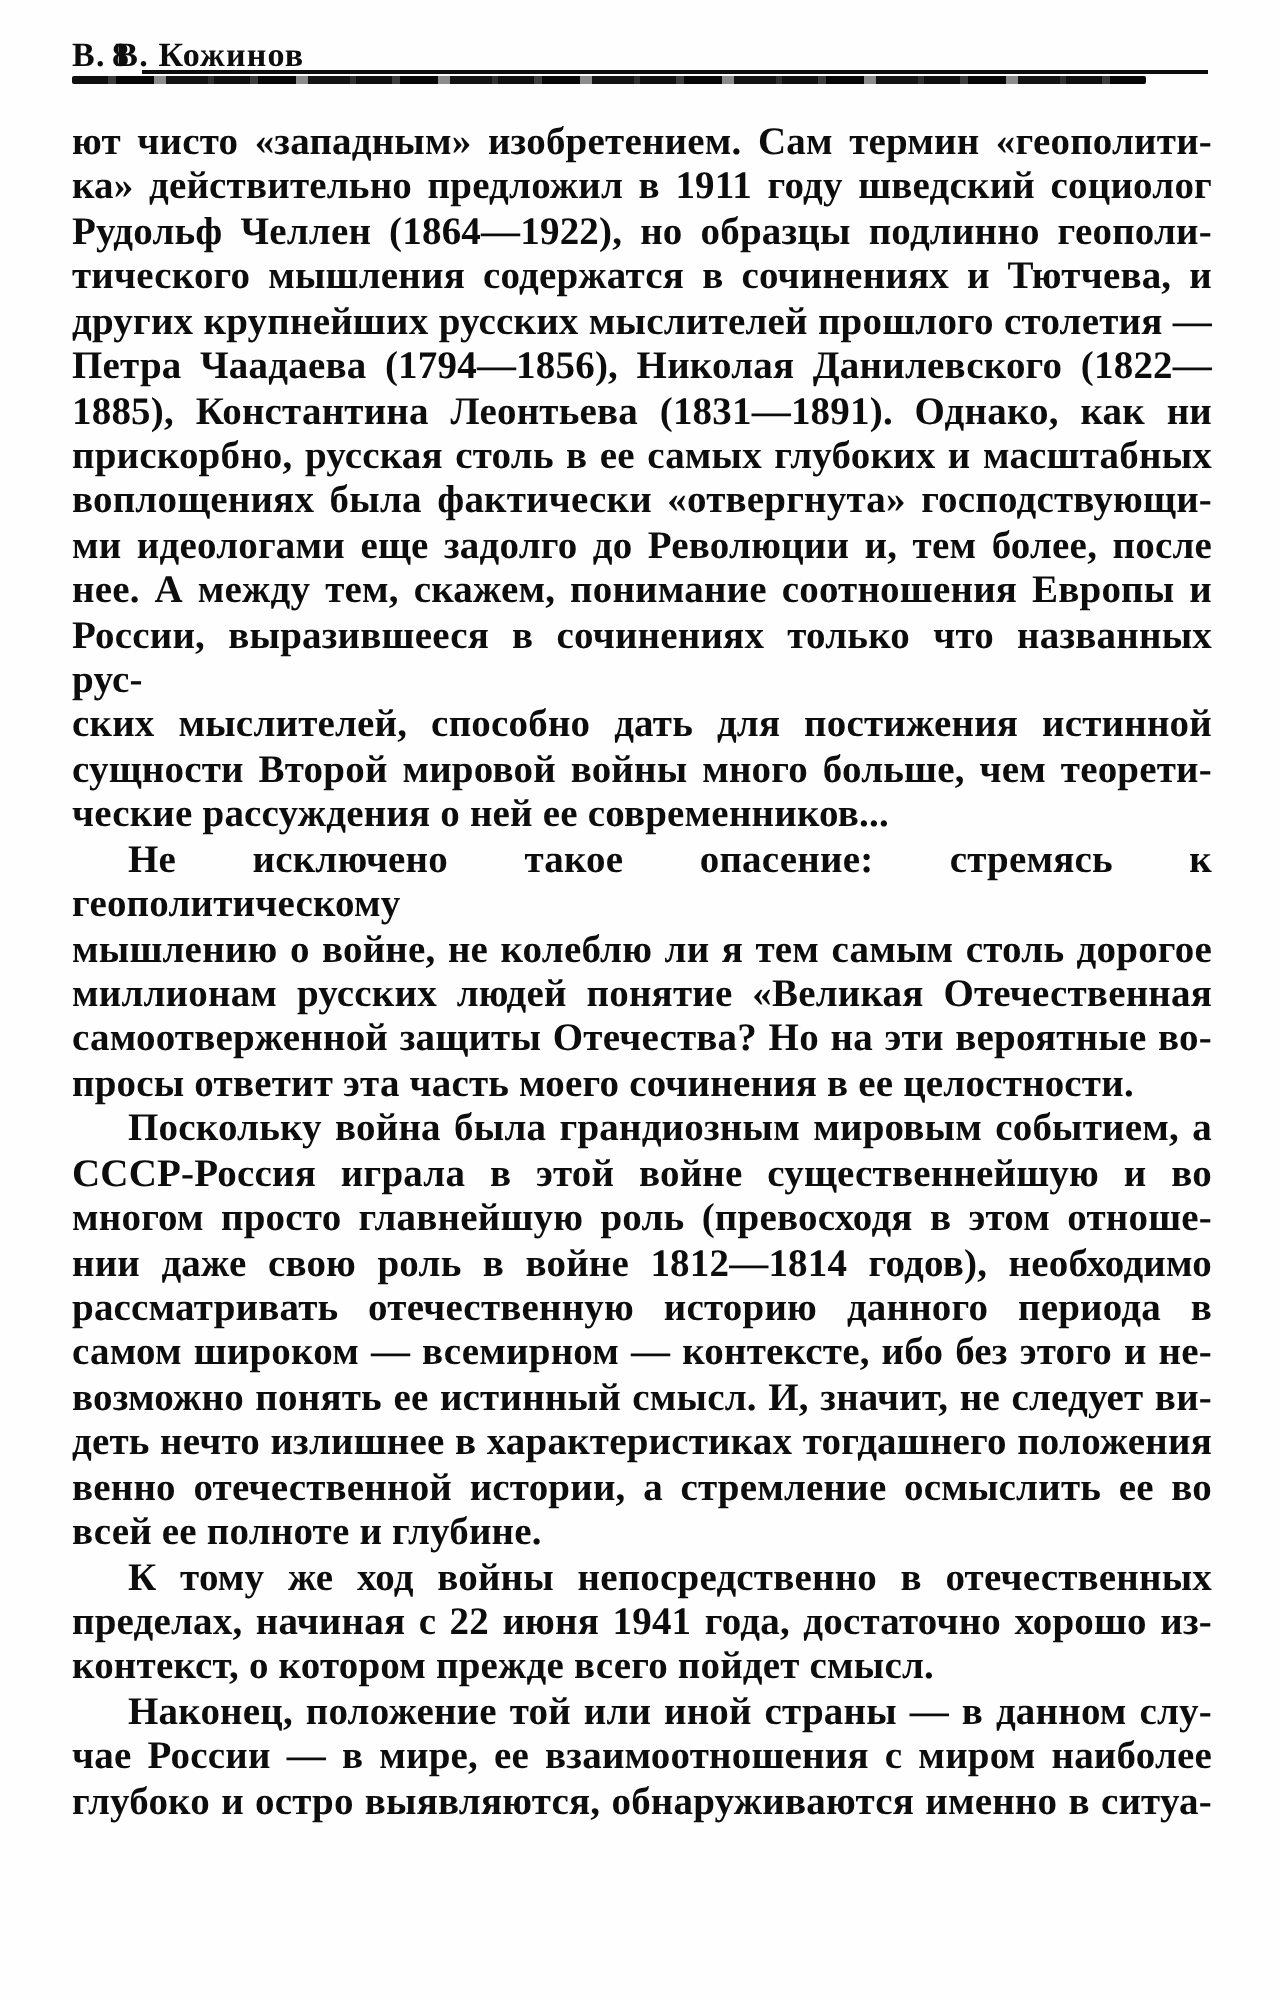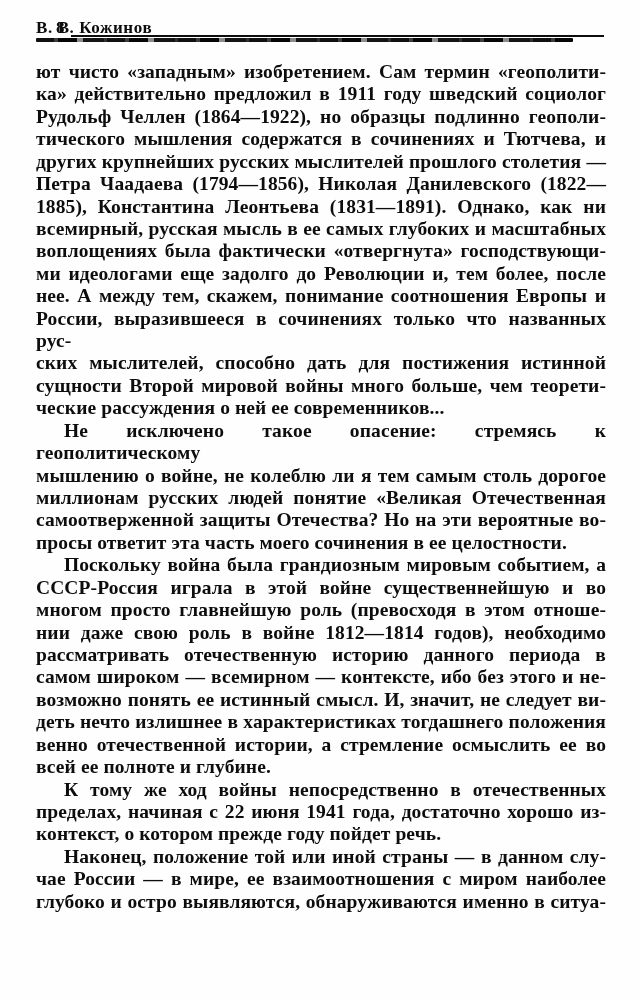--- a/index.html
+++ b/index.html
@@ -63,21 +63,21 @@
   <div class="rule-thick"></div>
   <div class="text-block">
       <div class="para">
         <div class="line">ют чисто «западным» изобретением. Сам термин «геополити-</div>
         <div class="line">ка» действительно предложил в 1911 году шведский социолог</div>
         <div class="line">Рудольф Челлен (1864—1922), но образцы подлинно геополи-</div>
         <div class="line">тического мышления содержатся в сочинениях и Тютчева, и</div>
         <div class="line">других крупнейших русских мыслителей прошлого столетия —</div>
         <div class="line">Петра Чаадаева (1794—1856), Николая Данилевского (1822—</div>
         <div class="line">1885), Константина Леонтьева (1831—1891). Однако, как ни</div>
-        <div class="line">всемирный, русская мысль в ее самых глубоких и масштабных</div>
+        <div class="line">прискорбно, русская столь в ее самых глубоких и масштабных</div>
         <div class="line">воплощениях была фактически «отвергнута» господствующи-</div>
         <div class="line">ми идеологами еще задолго до Революции и, тем более, после</div>
         <div class="line">нее. А между тем, скажем, понимание соотношения Европы и</div>
         <div class="line">России, выразившееся в сочинениях только что названных рус-</div>
         <div class="line">ских мыслителей, способно дать для постижения истинной</div>
         <div class="line">сущности Второй мировой войны много больше, чем теорети-</div>
         <div class="line last">ческие рассуждения о ней ее современников...</div>
       </div>
       <div class="para indent">
         <div class="line">Не исключено такое опасение: стремясь к геополитическому</div>
@@ -94,21 +94,21 @@
         <div class="line">рассматривать отечественную историю данного периода в</div>
         <div class="line">самом широком — всемирном — контексте, ибо без этого и не-</div>
         <div class="line">возможно понять ее истинный смысл. И, значит, не следует ви-</div>
         <div class="line">деть нечто излишнее в характеристиках тогдашнего положения</div>
         <div class="line">венно отечественной истории, а стремление осмыслить ее во</div>
         <div class="line last">всей ее полноте и глубине.</div>
       </div>
       <div class="para indent">
         <div class="line">К тому же ход войны непосредственно в отечественных</div>
         <div class="line">пределах, начиная с 22 июня 1941 года, достаточно хорошо из-</div>
-        <div class="line last">контекст, о котором прежде году пойдет речь.</div>
+        <div class="line last">контекст, о котором прежде всего пойдет смысл.</div>
       </div>
       <div class="para indent">
         <div class="line">Наконец, положение той или иной страны — в данном слу-</div>
         <div class="line">чае России — в мире, ее взаимоотношения с миром наиболее</div>
         <div class="line">глубоко и остро выявляются, обнаруживаются именно в ситуа-</div>
       </div>
     </div>
 </div>
 
 </body></html>

